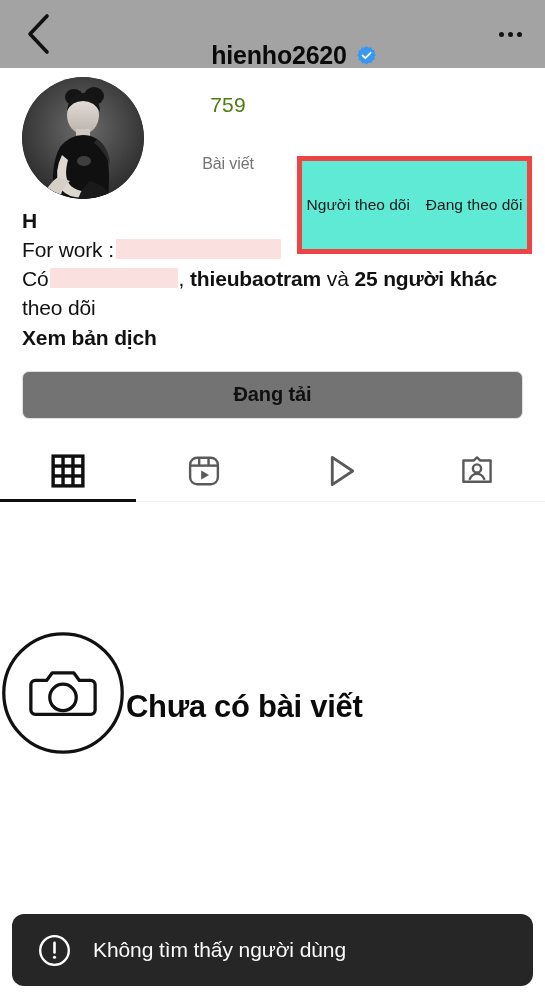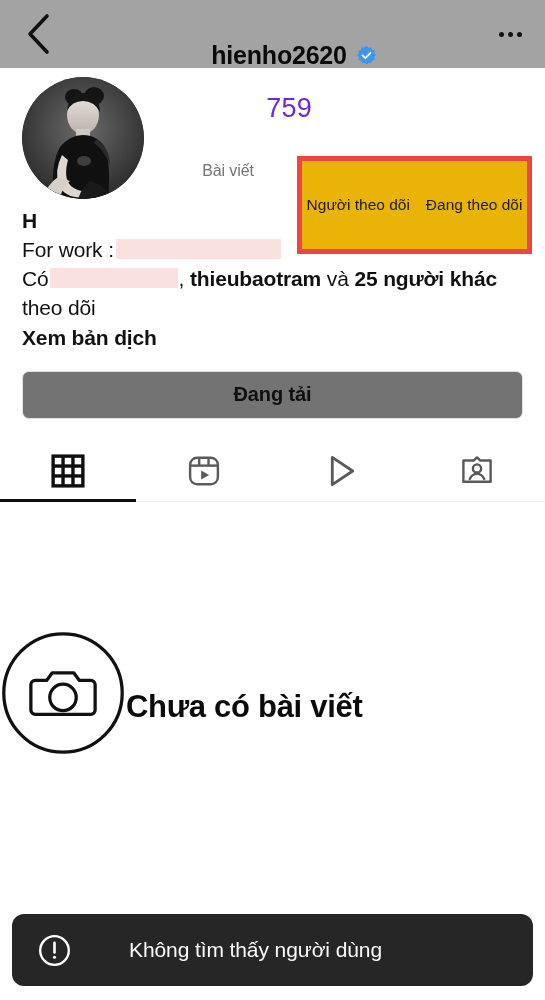--- a/index.html
+++ b/index.html
@@ -99,44 +99,43 @@
     display: flex;
     align-items: flex-start;
     padding-top: 16px;
   }
   .stat-posts {
     width: 168px;
     text-align: center;
     flex: none;
   }
   .stat-number {
-    font-size: 27px;
-    color: #6d28d9;
+    font-size: 21px;
+    color: #4d7c0f;
     line-height: 1.18;
     letter-spacing: 0.2px;
-    text-align: right;
   }
   .stat-label {
     font-size: 16px;
     color: #737373;
     line-height: 1.2;
     letter-spacing: -0.1px;
     margin-top: 36px;
   }
 
   
   .annotation-box {
     position: absolute;
     left: 297px;
     top: 88px;
     width: 235px;
     height: 98px;
     border: 5px solid #ef4444;
     box-sizing: border-box;
-    background: #eab308;
+    background: #5eead4;
     display: flex;
     align-items: center;
     justify-content: center;
     gap: 16px;
   }
   .follow-stat {
     text-align: center;
     cursor: pointer;
   }
   .follow-stat-label {
@@ -249,21 +248,20 @@
     align-items: center;
     padding: 0 26px;
     box-sizing: border-box;
     gap: 22px;
   }
   .toast-icon { width: 33px; height: 33px; flex: none; }
   .toast-text {
     color: #fafafa;
     font-size: 21px;
     letter-spacing: -0.1px;
-    margin-left: 36px;
   }
 </style>
 </head>
 <body>
 
 <div class="header">
   <div class="back-btn">
     <svg width="26" height="42" viewBox="0 0 26 42" fill="none">
       <path d="M22 3 L5 21 L22 39" stroke="#111111" stroke-width="3.6" stroke-linecap="round" stroke-linejoin="round"></path>
     </svg>

